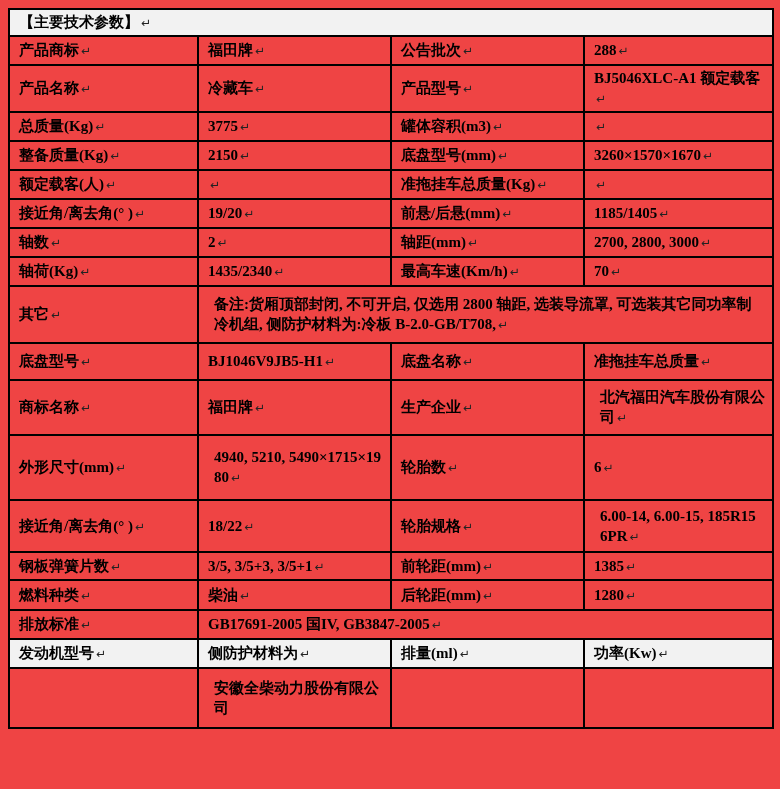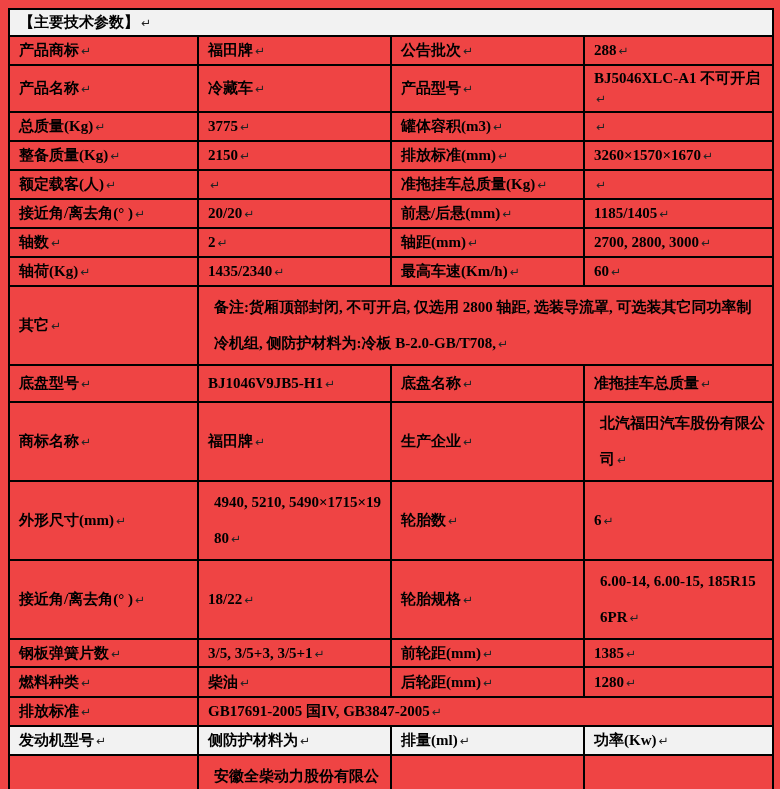--- a/index.html
+++ b/index.html
@@ -11,21 +11,21 @@
     position:absolute;left:8px;top:8px;width:764px;
     border-collapse:collapse;table-layout:fixed;
   }
   td{
     border:2px solid #000;
     font-weight:700;font-size:15px;line-height:20px;color:#000;
     padding:2px 6px 2px 9px;vertical-align:middle;position:relative;
     word-break:break-all;overflow:hidden;
   }
   tr.section-row td, tr.enghead td{background:#f2f2f2;}
-  td.ml{line-height:36px;padding-left:15px;}
+  td.ml{line-height:20px;padding-left:15px;}
   .t{font-weight:700;}
   .sq{
     text-decoration-style:wavy;
     text-decoration-color:#e42217;
     text-decoration-thickness:1px;
     text-underline-offset:3px;
   }
   .pmark{
     font-family:"DejaVu Sans",sans-serif;font-weight:400;
     font-size:12px;color:#222;margin-left:2px;
@@ -55,65 +55,65 @@
       <td><span class="t">产品商标</span><span class="pmark">↵</span></td>
       <td><span class="t">福田牌</span><span class="pmark">↵</span></td>
       <td><span class="t">公告批次</span><span class="pmark">↵</span></td>
       <td><span class="t">288</span><span class="pmark">↵</span></td>
     </tr>
 
     <tr class="h29">
       <td><span class="t">产品名称</span><span class="pmark">↵</span></td>
       <td><span class="t">冷藏车</span><span class="pmark">↵</span></td>
       <td><span class="t">产品型号</span><span class="pmark">↵</span></td>
-      <td><span class="t">BJ5046XLC-A1 不可开启</span><span class="pmark">↵</span></td>
+      <td><span class="t">BJ5046XLC-A1 额定载客</span><span class="pmark">↵</span></td>
     </tr>
 
     <tr class="h29">
       <td><span class="t">总质量(Kg)</span><span class="pmark">↵</span></td>
       <td><span class="t">3775</span><span class="pmark">↵</span></td>
       <td><span class="t">罐体容积(m3)</span><span class="pmark">↵</span></td>
       <td><span class="t"></span><span class="pmark">↵</span></td>
     </tr>
 
 
     <tr class="h29">
       <td><span class="t">整备质量(Kg)</span><span class="pmark">↵</span></td>
       <td><span class="t">2150</span><span class="pmark">↵</span></td>
-      <td><span class="t">排放标准(mm)</span><span class="pmark">↵</span></td>
+      <td><span class="t">底盘型号(mm)</span><span class="pmark">↵</span></td>
       <td><span class="t">3260×1570×1670</span><span class="pmark">↵</span></td>
     </tr>
 
     <tr class="h29">
       <td><span class="t">额定载客(人)</span><span class="pmark">↵</span></td>
       <td><span class="t"></span><span class="pmark">↵</span></td>
       <td><span class="t">准拖挂车总质量(Kg)</span><span class="pmark">↵</span></td>
       <td><span class="t"></span><span class="pmark">↵</span></td>
     </tr>
 
 
     <tr class="h29">
       <td><span class="t">接近角/离去角(° )</span><span class="pmark">↵</span></td>
-      <td><span class="t">20/20</span><span class="pmark">↵</span></td>
+      <td><span class="t">19/20</span><span class="pmark">↵</span></td>
       <td><span class="t">前悬/后悬(mm)</span><span class="pmark">↵</span></td>
       <td><span class="t">1185/1405</span><span class="pmark">↵</span></td>
     </tr>
 
     <tr class="h29">
       <td><span class="t">轴数</span><span class="pmark">↵</span></td>
       <td><span class="t">2</span><span class="pmark">↵</span></td>
       <td><span class="t">轴距(mm)</span><span class="pmark">↵</span></td>
       <td><span class="t">2700, 2800, 3000</span><span class="pmark">↵</span></td>
     </tr>
 
     <tr class="h29">
       <td><span class="t">轴荷(Kg)</span><span class="pmark">↵</span></td>
       <td><span class="t">1435/2340</span><span class="pmark">↵</span></td>
       <td><span class="t">最高车速(Km/h)</span><span class="pmark">↵</span></td>
-      <td><span class="t">60</span><span class="pmark">↵</span></td>
+      <td><span class="t">70</span><span class="pmark">↵</span></td>
     </tr>
 
     <tr class="h57">
       <td><span class="t">其它</span><span class="pmark">↵</span></td>
       <td colspan="3" class="ml"><span class="t">备注:货厢顶部封闭, 不可开启, 仅选用 2800 轴距, 选装导流罩, 可选装其它同功率制冷机组, 侧防护材料为:冷板 B-2.0-GB/T708,</span><span class="pmark">↵</span></td>
     </tr>
 
 
     <tr class="h37">
       <td><span class="t">底盘型号</span><span class="pmark">↵</span></td>

